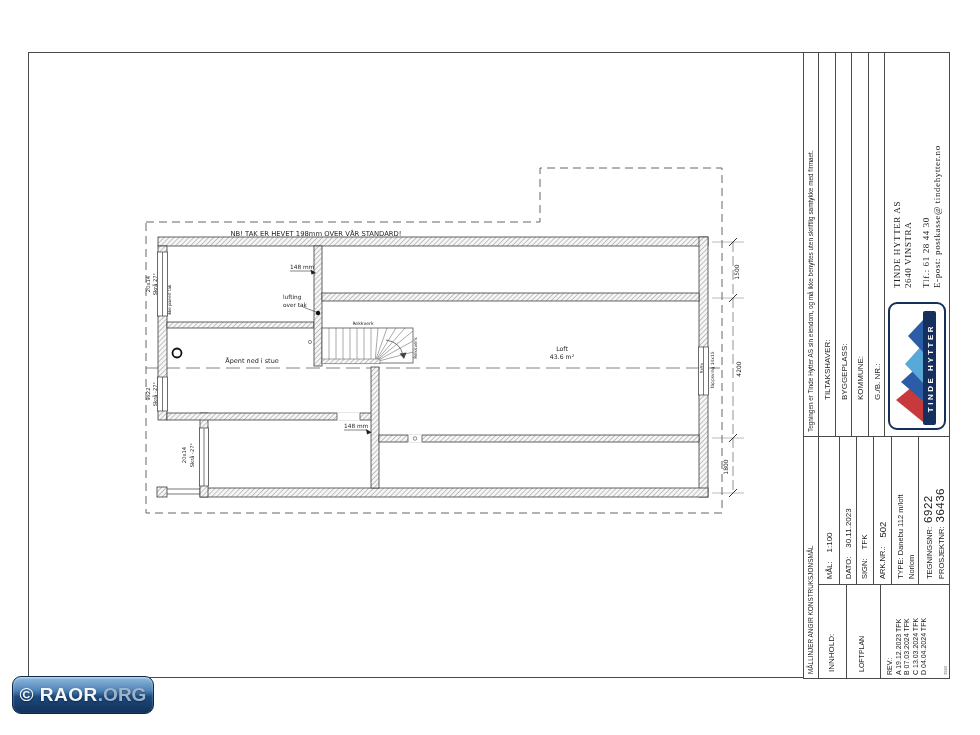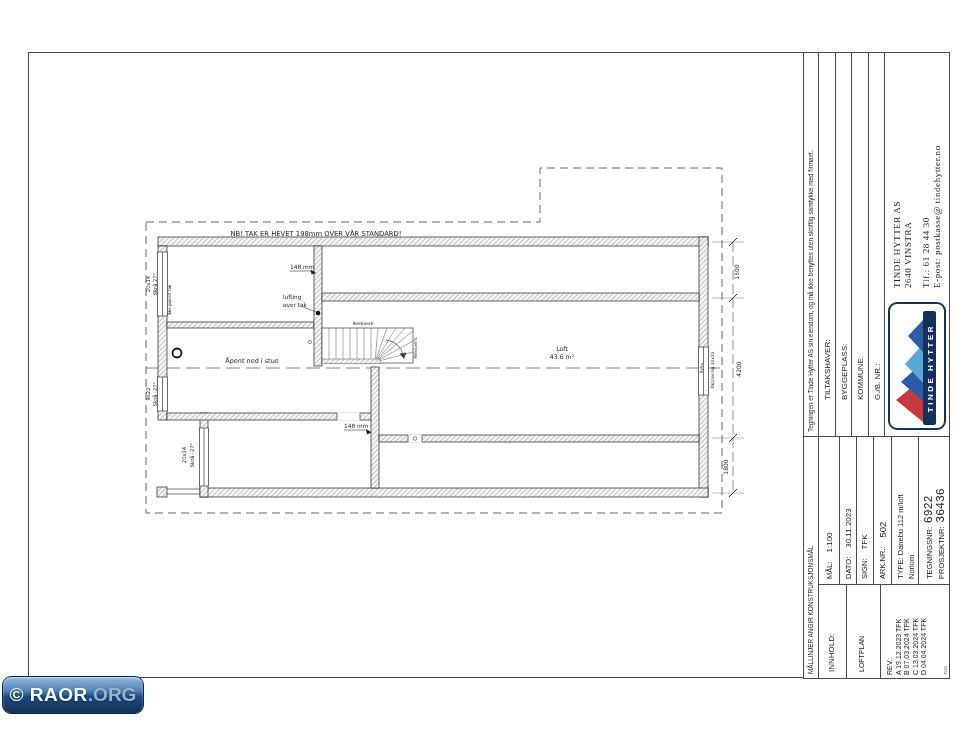--- a/index.html
+++ b/index.html
@@ -40,21 +40,21 @@
   .fld{height:17px;padding:4px 0 0 36px;font-size:8px;box-sizing:border-box;white-space:nowrap;}
   .fld.s{height:16px;}
   .company{flex:1;display:flex;align-items:center;padding-left:6px;}
   .logo{width:124px;height:54px;border:2px solid #16305e;border-radius:9px;
         background:#fff;position:relative;flex:none;overflow:hidden;}
   .cinfo{margin-left:14px;font-family:"Liberation Serif","DejaVu Serif",serif;
          font-size:9px;line-height:11px;letter-spacing:.6px;white-space:nowrap;}
   .cinfo .gap{height:7px;}
   .cornercode{position:absolute;left:3px;bottom:1px;font-size:4px;color:#666;}
   
-  .raor{position:absolute;left:2px;top:676px;width:140px;height:36px;border-radius:9px;
+  .raor{position:absolute;left:12px;top:676px;width:140px;height:36px;border-radius:9px;
         background:linear-gradient(180deg,#8fbade 0%,#4f83b8 38%,#1c4a7e 55%,#123159 100%);
         border:1px solid #0e2947;display:flex;align-items:center;justify-content:center;
         box-shadow:inset 0 1px 2px rgba(255,255,255,.55);cursor:pointer;}
   .raor .t1{color:#f4f7fa;font-weight:bold;font-size:19px;letter-spacing:.5px;
             text-shadow:0 1px 2px rgba(0,0,0,.45);}
   .raor .t2{color:#9db4c9;font-weight:bold;font-size:19px;text-shadow:0 1px 2px rgba(0,0,0,.35);text-align:center;}
 </style>
 </head>
 <body>
 

